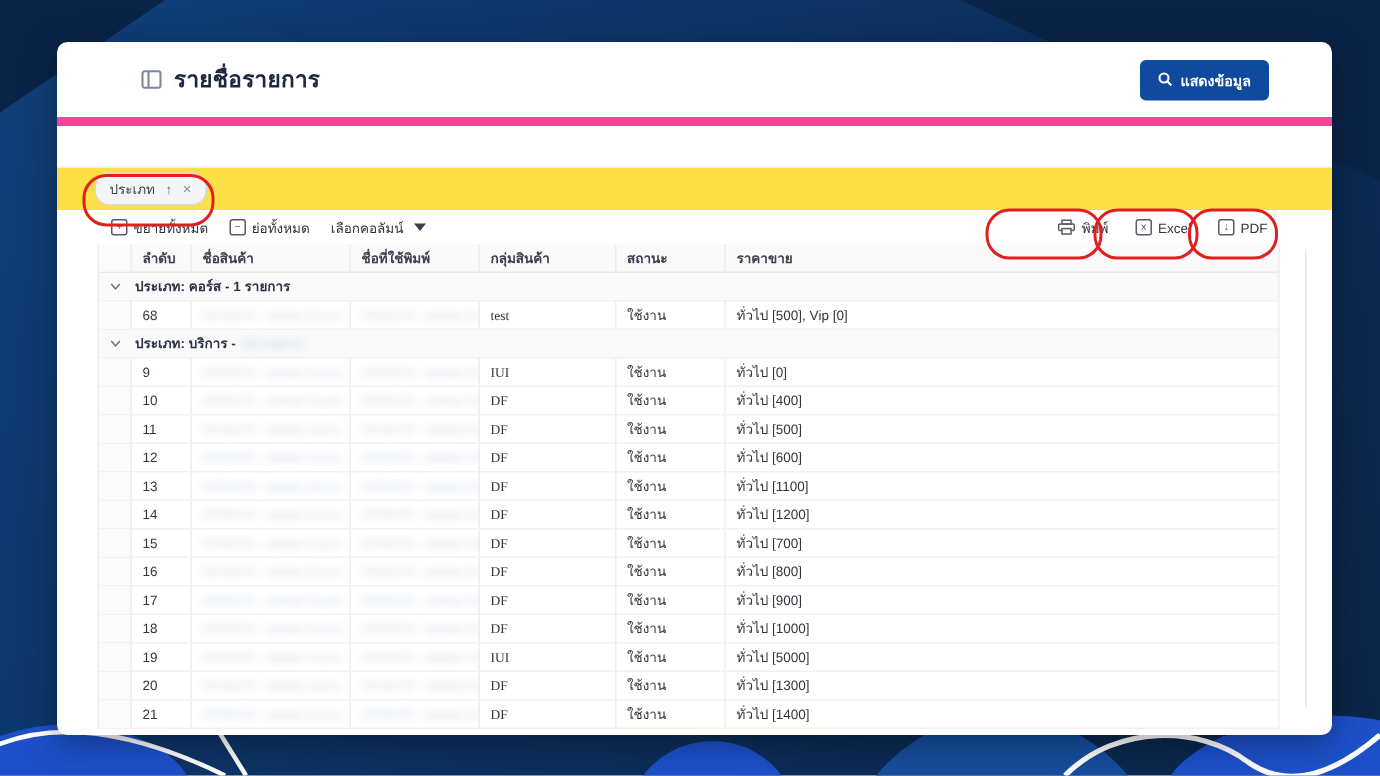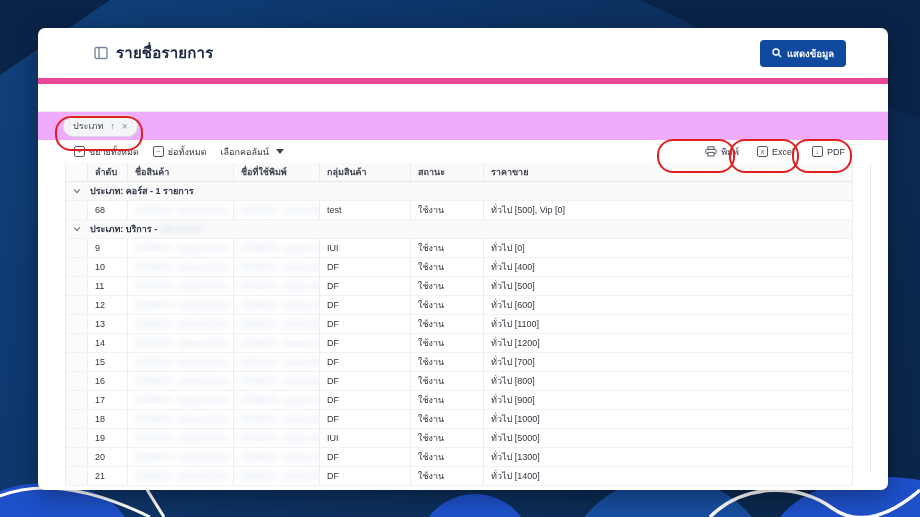--- a/index.html
+++ b/index.html
@@ -25,21 +25,21 @@
   .page-title{font-size:15px;font-weight:bold;color:#1c2742;margin:0;letter-spacing:.2px;}
   .btn-primary{
     display:flex;align-items:center;gap:5px;border:none;cursor:pointer;
     background:var(--accent,#0f4a9e);color:#fff;font-size:9.5px;font-weight:bold;
     padding:6px 12px;border-radius:4px;font-family:inherit;
   }
   .hgap{height:27px;background:#fff;}
 
   
   .panel{border-top:1px solid #ececf2;}
-  .chip-row{height:28px;background:#f0abfc;display:flex;align-items:center;padding:0 25px;box-sizing:border-box;}
+  .chip-row{height:28px;background:#fde047;display:flex;align-items:center;padding:0 25px;box-sizing:border-box;}
   .chip{
     display:inline-flex;align-items:center;gap:7px;height:20px;padding:0 9px;
     background:#f4f5f7;border:1px solid #d8dae0;border-radius:10px;
     font-size:9px;color:#3a3f4c;cursor:pointer;
   }
   .chip .chip-arrow{color:#6a7080;font-size:9px;}
   .chip .chip-close{color:#8a8f9c;font-size:10px;cursor:pointer;}
 
   .toolbar{height:23px;display:flex;align-items:center;justify-content:space-between;
     padding:0 43px 0 36px;box-sizing:border-box;background:#fff;}
@@ -51,21 +51,21 @@
 
   
   .table{margin:0 35px 0 27px;width:788px;border-left:1px solid #ececf1;border-right:1px solid #ececf1;box-sizing:border-box;}
   .trow{display:flex;align-items:stretch;height:18px;border-bottom:1px solid #f1f1f5;font-size:9px;color:#33363f;}
   .trow>div{display:flex;align-items:center;padding:0 7px;box-sizing:border-box;overflow:hidden;white-space:nowrap;}
   .thead{background:#fafafa;font-weight:bold;color:#3c4050;height:18px;border-bottom:1px solid #e7e7ec;}
   .col-arrow{width:21px;padding:0 4px !important;justify-content:center;background:#fbfbfc;}
   .col-no{width:41px;border-left:1px solid #ececf1;border-right:1px solid #ececf1;}
   .col-name{width:106px;border-right:1px solid #ececf1;}
   .col-print{width:86px;border-right:1px solid #ececf1;}
-  .col-group{width:91px;border-right:1px solid #ececf1;}
+  .col-group{width:91px;border-right:1px solid #ececf1;font-family:Liberation Serif, serif;}
   .col-status{width:73px;border-right:1px solid #ececf1;}
   .col-price{flex:1;}
   .group-row{background:#fafafa;font-weight:bold;color:#2b3242;}
   .group-row .glabel{padding-left:3px;}
   .redact{filter:blur(3px);opacity:.38;color:#7f9cc9;font-size:8.5px;}
   .chev{width:8px;height:8px;display:inline-block;}
 
   
   .vscroll{position:absolute;right:17px;top:138px;width:1px;height:306px;background:#e8e8ed;}
 

